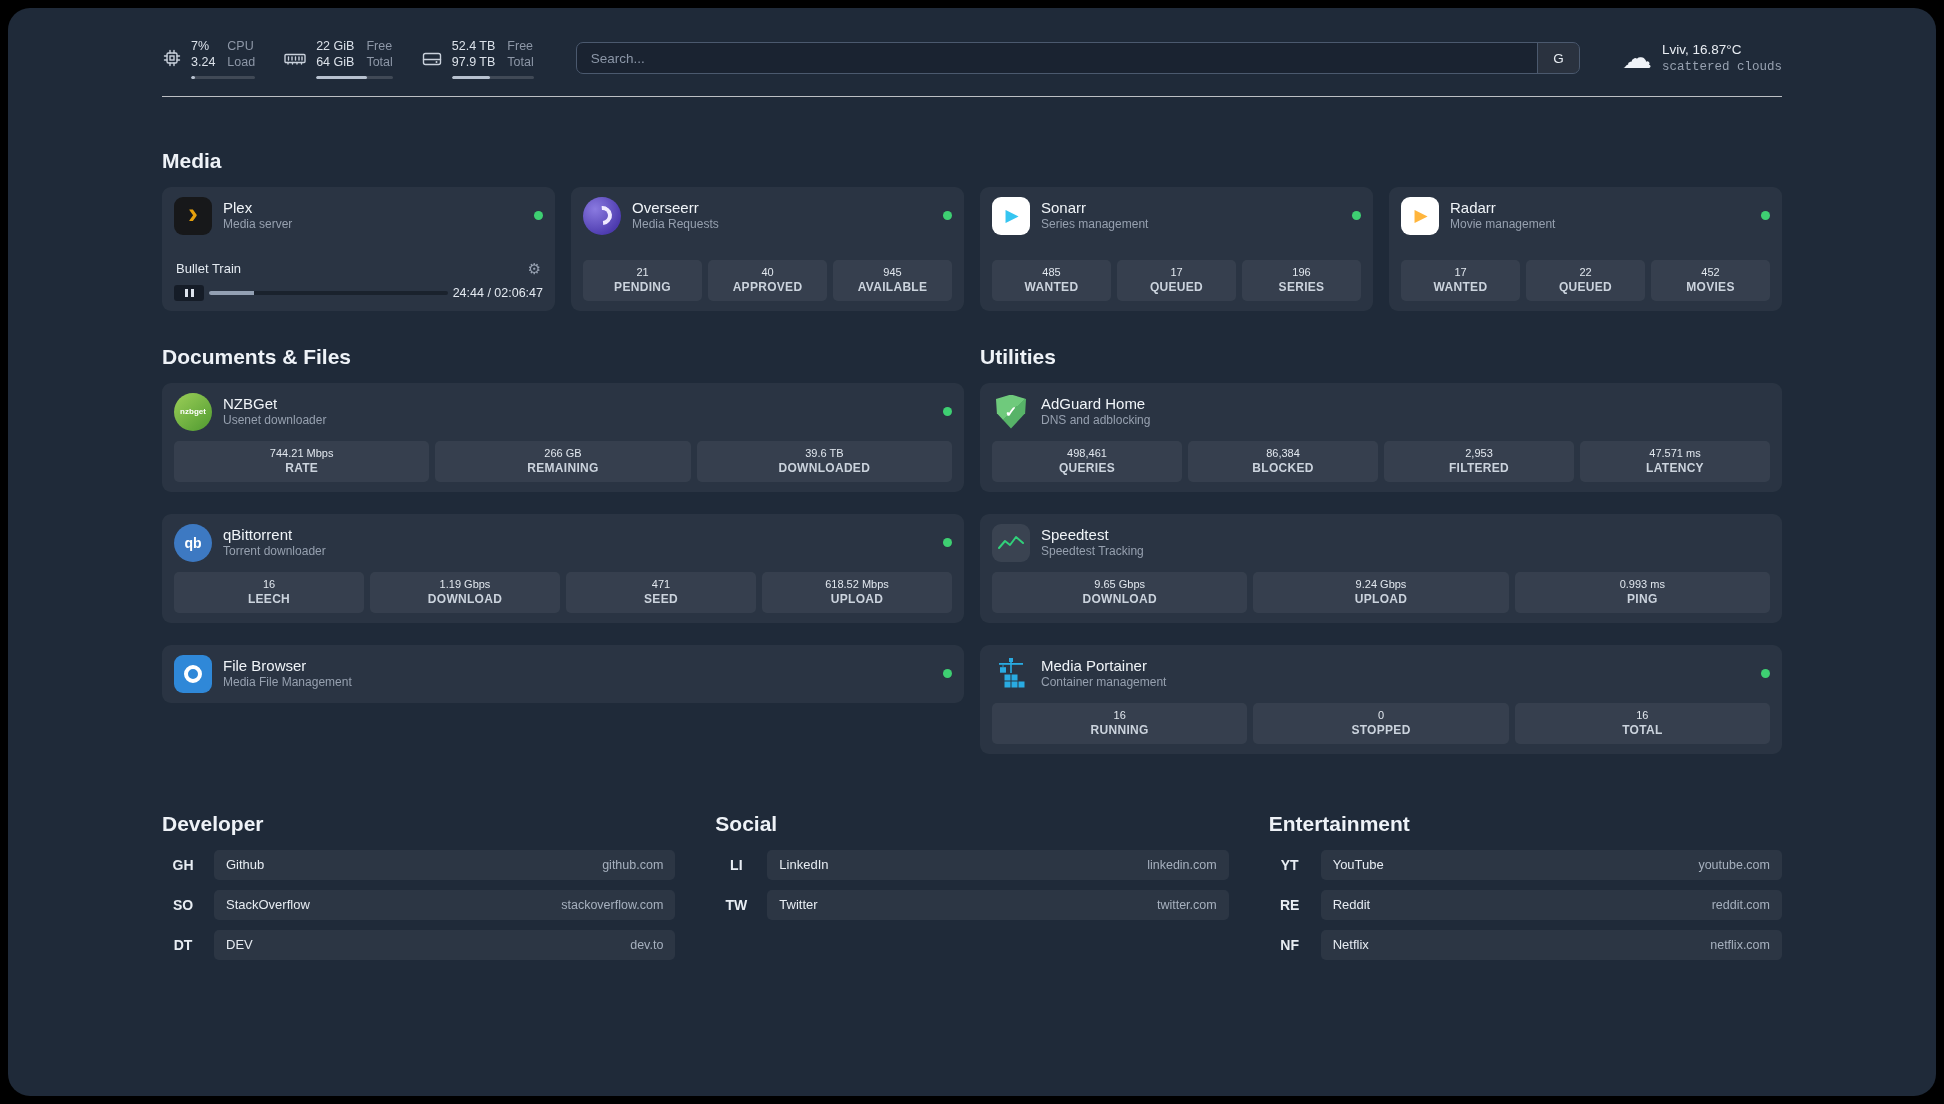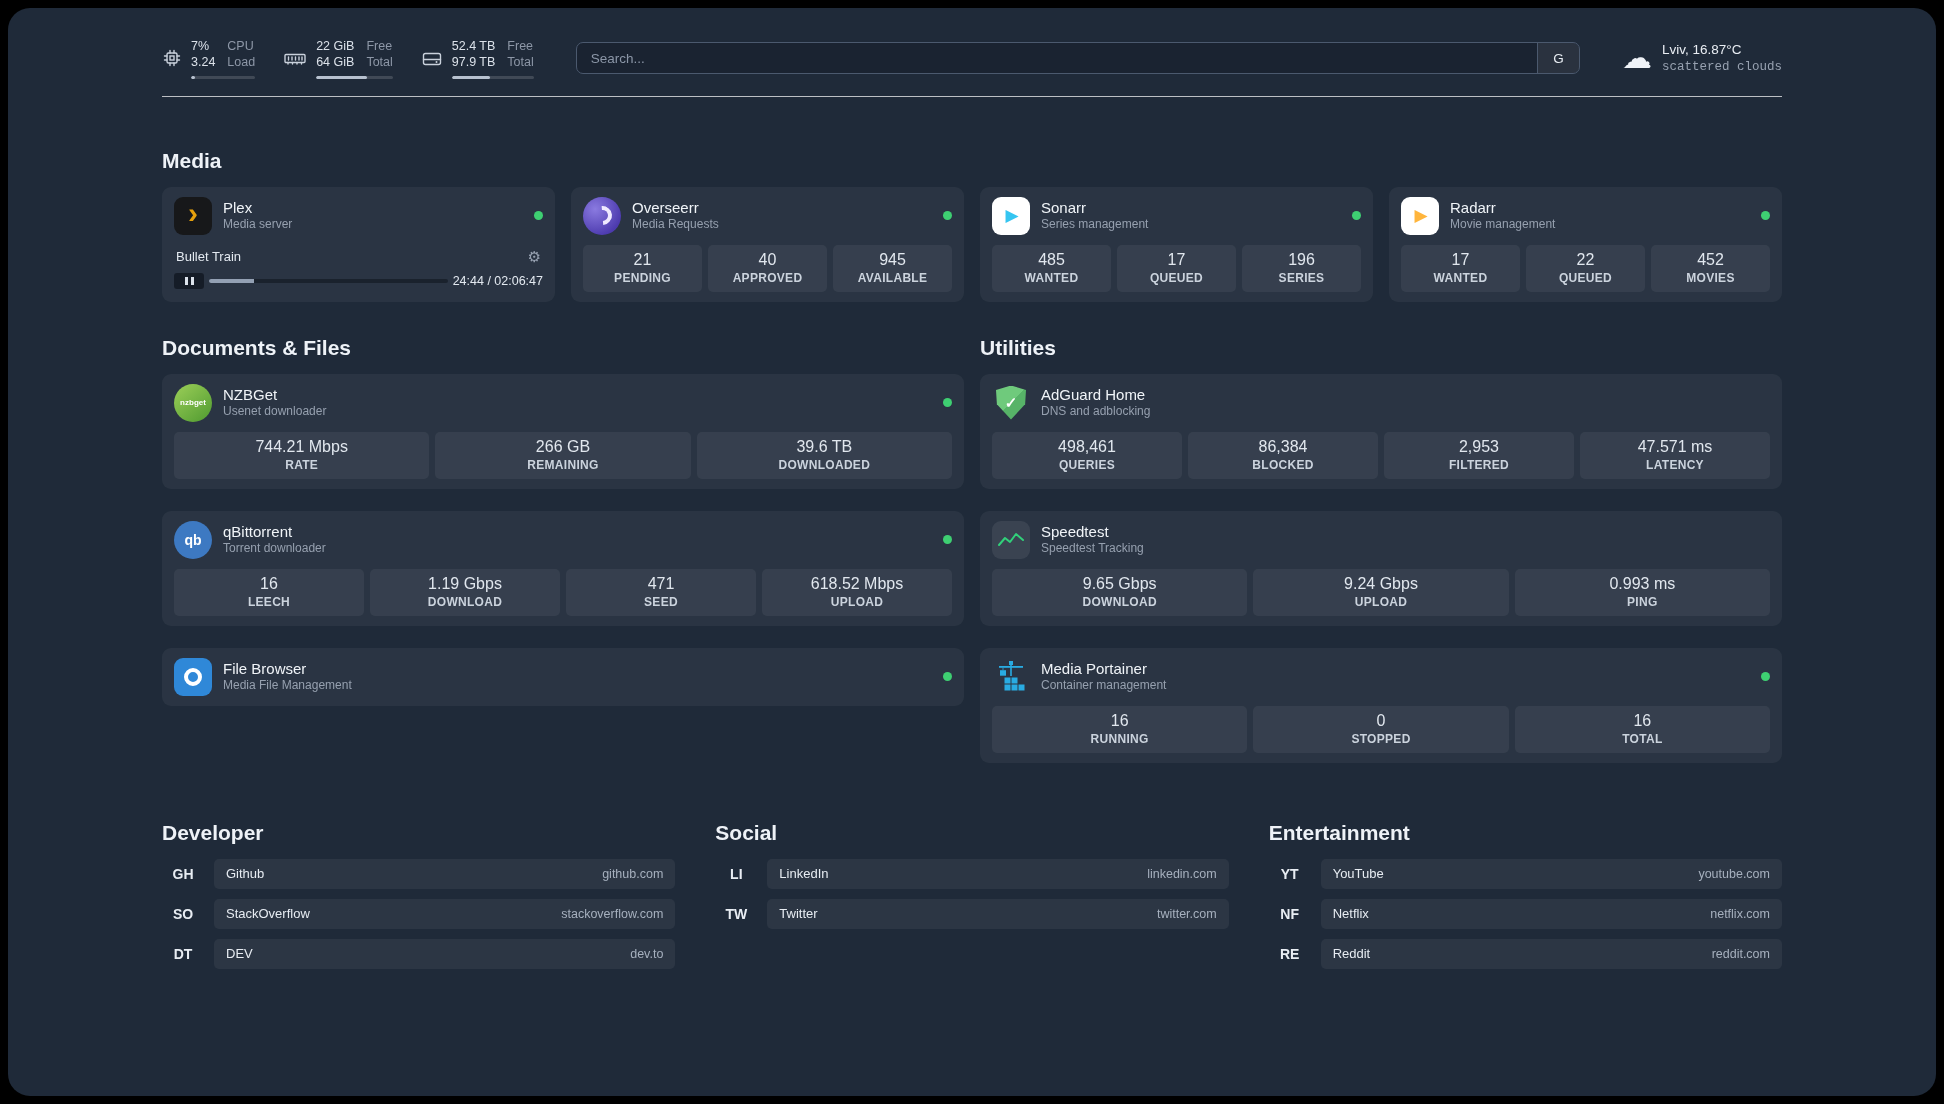--- a/index.html
+++ b/index.html
@@ -53,30 +53,30 @@
     padding:10px 12px; display:flex; flex-direction:column; cursor:pointer; }
   .card-head { display:flex; align-items:center; gap:11px; }
   .app-meta { display:flex; flex-direction:column; line-height:1.3; }
   .app-name { color:#f0f4f8; font-size:15px; font-weight:500; }
   .app-desc { color:#96a0af; font-size:12px; }
   .dot { width:9px; height:9px; border-radius:50%; background:var(--status-online,#3ecf72); margin-left:auto; flex:none; }
 
   .stats { display:flex; gap:6px; margin-top:auto; padding-top:10px; }
   .tile { flex:1; background:var(--tile-bg,rgba(255,255,255,.06)); border-radius:5px;
     text-align:center; padding:6px 4px 7px; display:flex; flex-direction:column; gap:2px; }
-  .tile-value { color:#e1e7ee; font-size:16px; }
+  .tile-value { color:#e1e7ee; font-size:11px; }
   .tile-label { color:#cbd3dd; font-size:12px; font-weight:bold; letter-spacing:.3px; }
 
   .two-col { display:grid; grid-template-columns:1fr 1fr; gap:0 16px; margin-top:34px; align-items:start; }
   .col-stack .card { margin-bottom:22px; }
   .col-stack .card:last-child { margin-bottom:0; }
 
   
   .player { margin-top:2px; }
-  .track-row { display:flex; align-items:flex-end; color:#e3e9f0; font-size:13px; margin:12px 2px 9px; }
+  .track-row { display:flex; align-items:flex-end; color:#e3e9f0; font-size:13px; margin:24px 2px 9px; }
   .gear { margin-left:auto; color:#96a0b0; font-size:15px; cursor:pointer; line-height:1; }
   .player-row { display:flex; align-items:center; gap:5px; }
   .pause-btn { width:30px; height:16px; background:rgba(10,15,24,.65); border-radius:3px;
     display:flex; align-items:center; justify-content:center; gap:3px; cursor:pointer; flex:none; }
   .pause-btn i { width:3px; height:8px; background:#dde3ec; }
   .seek { flex:1; height:4px; border-radius:2px; background:rgba(10,15,24,.5); overflow:hidden; cursor:pointer; }
   .seek-fill { display:block; height:100%; background:#93a0b3; }
   .time { color:#e3e9f0; font-size:12.5px; white-space:nowrap; }
 
   
@@ -556,30 +556,30 @@
       <section>
         <h2 class="section-title">Entertainment</h2>
         <div class="bm-row">
           <span class="bm-abbr">YT</span>
           <div class="bm-pill">
             <span class="bm-name">YouTube</span>
             <span class="bm-url">youtube.com</span>
           </div>
         </div>
         <div class="bm-row">
+          <span class="bm-abbr">RE</span>
+          <div class="bm-pill">
+            <span class="bm-name">Reddit</span>
+            <span class="bm-url">reddit.com</span>
+          </div>
+        </div>
+        <div class="bm-row">
           <span class="bm-abbr">NF</span>
           <div class="bm-pill">
             <span class="bm-name">Netflix</span>
             <span class="bm-url">netflix.com</span>
           </div>
         </div>
-        <div class="bm-row">
-          <span class="bm-abbr">RE</span>
-          <div class="bm-pill">
-            <span class="bm-name">Reddit</span>
-            <span class="bm-url">reddit.com</span>
-          </div>
-        </div>
       </section>
     </div>
 
   </div>
 </div>
 
 </body></html>

